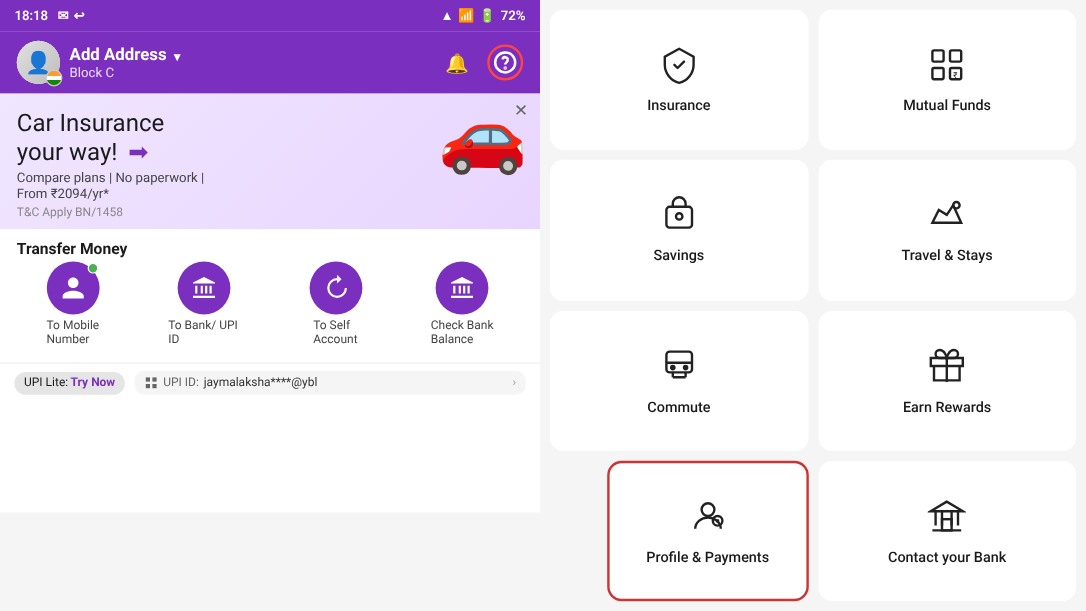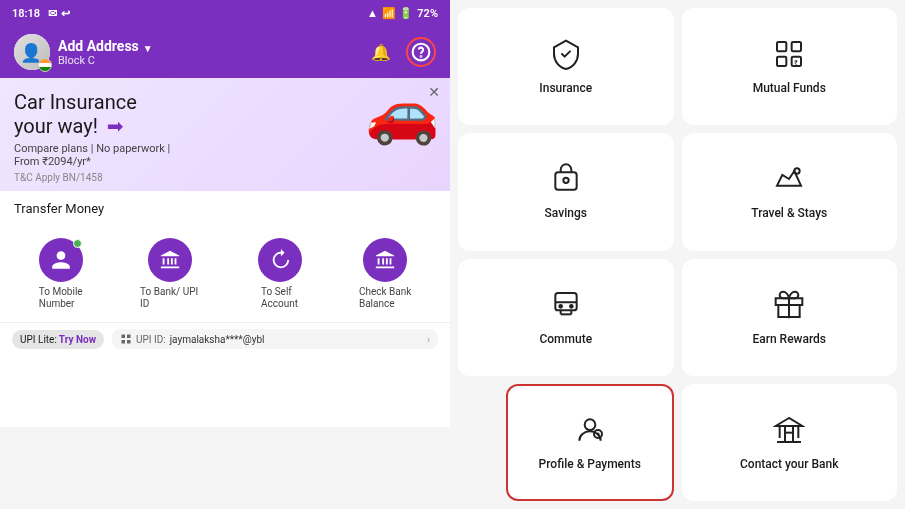--- a/index.html
+++ b/index.html
@@ -108,21 +108,21 @@
       position: absolute; right: 10px; top: 5px;
       font-size: 60px; line-height: 1;
     }
 
     
     .transfer-section {
       padding: 10px 14px;
       background: #fff;
     }
     .section-title {
-      font-size: 13px; font-weight: 400; color: #1a1a1a; margin-bottom: 22px;
+      font-size: 13px; font-weight: 700; color: #1a1a1a; margin-bottom: 2px;
     }
     .transfer-grid {
       display: flex; gap: 8px; justify-content: space-around;
     }
     .transfer-item {
       display: flex; flex-direction: column; align-items: center; gap: 4px;
       cursor: pointer;
     }
     .transfer-icon-wrap {
       width: 44px; height: 44px; border-radius: 50%;

